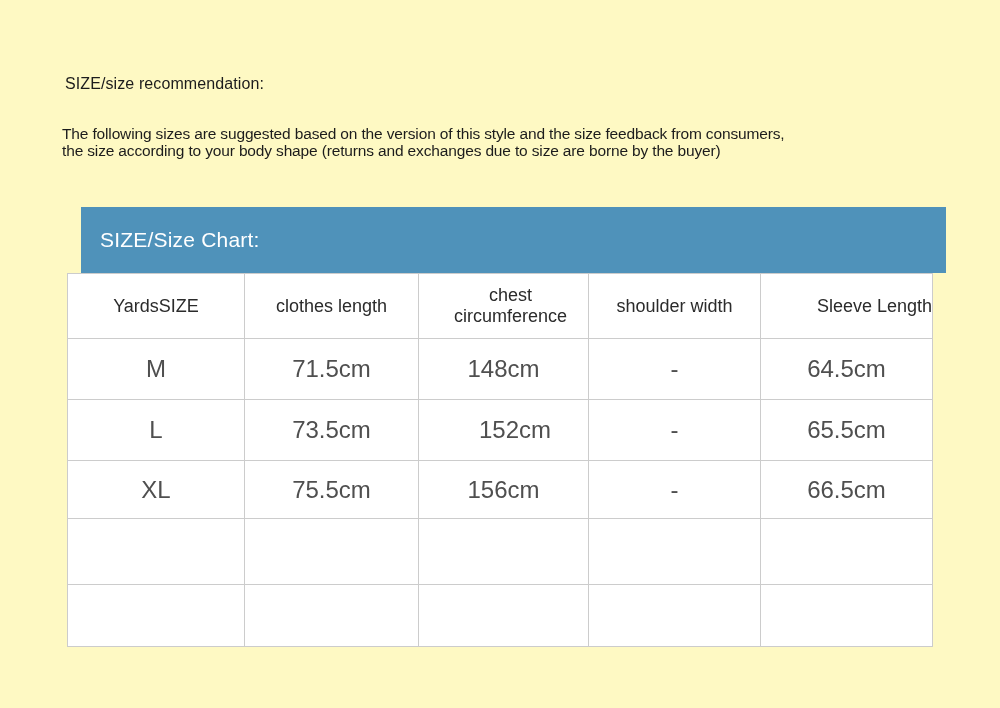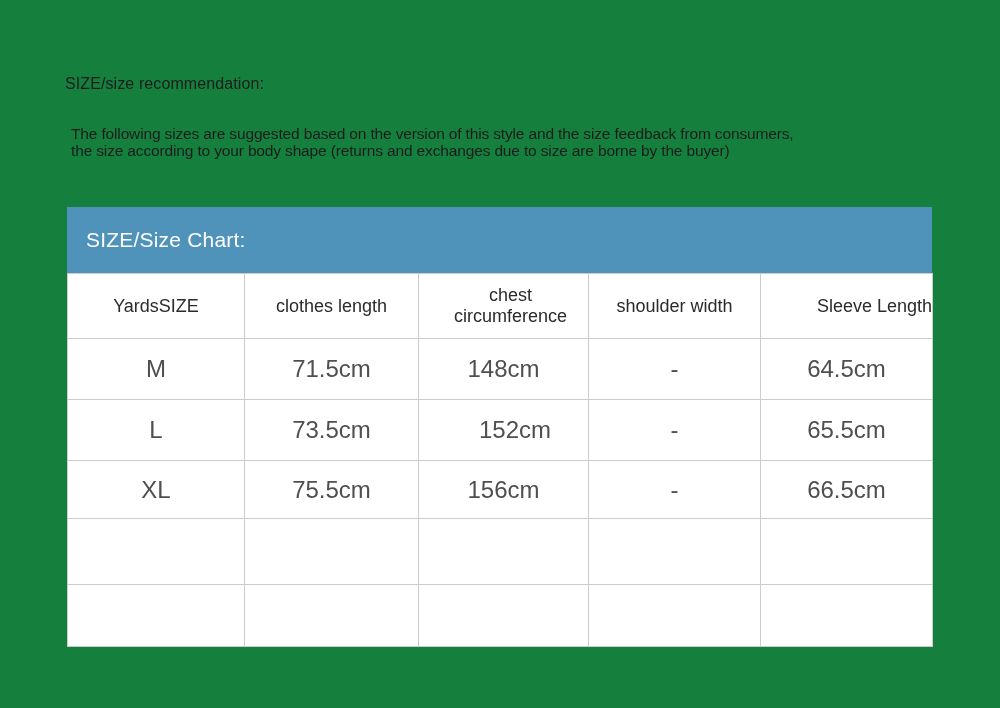--- a/index.html
+++ b/index.html
@@ -3,35 +3,35 @@
 <meta charset="utf-8">
 <style>
   * { margin: 0; padding: 0; box-sizing: border-box; }
   html, body { background: #ffffff; }
   body {
     width: 1000px; height: 708px;
     font-family: "Liberation Sans", sans-serif;
     position: relative;
     color: #1e1e1e;
   }
-  .page { position: relative; width: 1000px; height: 708px; background: #15803d; overflow: hidden; }
+  .page { position: relative; width: 1000px; height: 708px; background: #fef9c3; overflow: hidden; }
 
   .title {
     position: absolute; left: 65px; top: 75px;
     font-size: 16px; letter-spacing: 0.1px; color: #1c1c1c;
   }
 
   .desc {
-    position: absolute; left: 71px; top: 125px; width: 880px;
+    position: absolute; left: 62px; top: 125px; width: 880px;
     font-size: 15.5px; line-height: 17.3px; letter-spacing: -0.15px; color: #1c1c1c;
   }
   .desc div { white-space: nowrap; }
 
   .chart-bar {
-    position: absolute; left: 67px; top: 207px;
+    position: absolute; left: 81px; top: 207px;
     width: 865px; height: 66px;
     display: flex; align-items: center;
     padding-left: 19px;
     color: #ffffff; font-size: 21px; letter-spacing: 0.2px;
   }
 
   table.size-table {
     position: absolute; left: 67px; top: 273px;
     width: 865px;
     border-collapse: collapse; table-layout: fixed;

